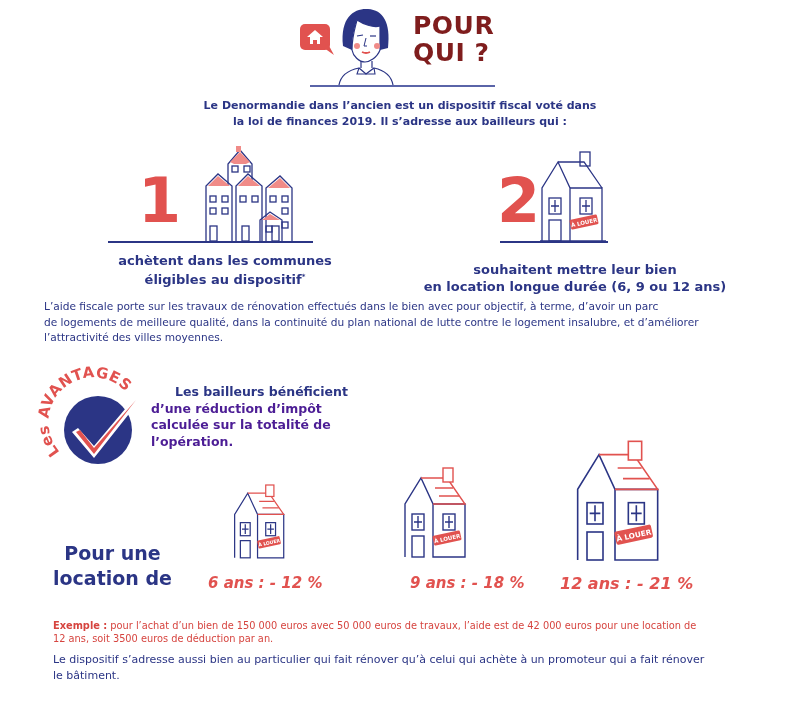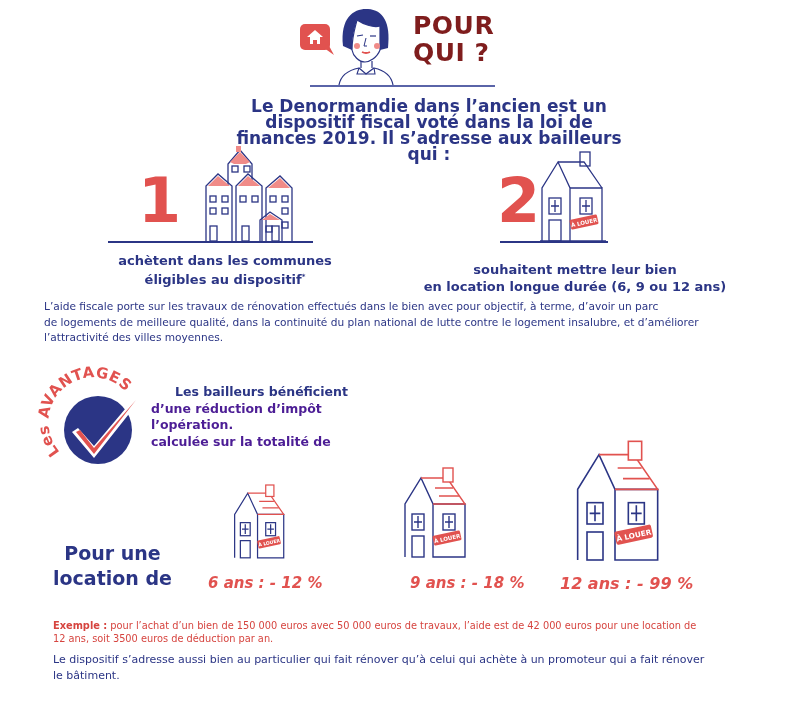--- a/index.html
+++ b/index.html
@@ -6,21 +6,21 @@
   html, body { width:785px; height:705px; background:#ffffff; overflow:hidden; }
   body { position:relative; font-family:"DejaVu Sans", sans-serif; color:#2b3585; }
   .abs { position:absolute; }
   .navy { color:#2b3585;margin-left:24px; }
   .red { color:#4c1d95; }
   .bold { font-weight:bold; }
 
   
   #hdr-title { left:413px; top:12px; font-size:25px; line-height:27px; font-weight:bold; color:#7f1d1d; letter-spacing:0.5px; }
   #hdr-line { left:310px; top:85px; width:185px; height:2px; background:#5a64a8; }
-  #intro { left:200px; top:98px; width:400px; text-align:center; font-size:17px; line-height:16px; font-weight:bold; color:#2b3585;margin-left:29px; }
+  #intro { left:200px; top:98px; width:400px; text-align:center; font-size:11px; line-height:16px; font-weight:bold; color:#2b3585; }
 
   
   .bignum { font-size:62px; font-weight:bold; color:#e1524f; line-height:62px; font-family:"DejaVu Sans", sans-serif; }
   #num1 { left:138px; top:170px; }
   #num2 { left:497px; top:170px; }
   .baseline { height:1.5px; background:#2b3585; }
   #base1 { left:108px; top:241px; width:205px; }
   #base2 { left:500px; top:241px; width:108px; }
 
   .sub { text-align:center; font-size:13px; line-height:17px; font-weight:bold; color:#2b3585; }
@@ -166,22 +166,22 @@
   <text font-size="15" font-weight="bold" fill="#e1524f" font-family="DejaVu Sans, sans-serif" letter-spacing="0.5">
     <textPath href="#arcpath">Les AVANTAGES</textPath>
   </text>
   <path d="M46 58 L62 76 L104 26 L108 30 L62 88 L40 62 Z" fill="#ffffff"></path>
   <path d="M48 60 L62 78 L104 30 L62 84 L44 62 Z" fill="#e1524f"></path>
 </svg>
 
 <div id="adv-text" class="abs">
   <div class="navy">Les bailleurs bénéficient</div>
   <div class="red">d’une réduction d’impôt</div>
+  <div class="red">calculée sur la totalité de</div>
   <div class="red">l’opération.</div>
-  <div class="red">calculée sur la totalité de</div>
 </div>
 
 <div id="pour-une" class="abs">
   <div>Pour une</div>
   <div>location de</div>
 </div>
 
 <svg style="left:233px;top:482px" width="54" height="78" viewBox="0 0 66 92">
   <g fill="none" stroke="#2b3585" stroke-width="1.5">
     <path d="M2 91 L2 38 L18 12 L30 38 L30 91 L62 91 L62 38 L30 38"></path>
@@ -237,21 +237,21 @@
     <path d="M32 22 L50 22 M36 30 L56 30"></path>
   </g>
   <g transform="rotate(-12 44 72)">
     <rect x="30" y="67" width="28" height="10" rx="1.5" fill="#e1524f"></rect>
     <text x="44" y="74.5" font-size="5.5" fill="#ffffff" text-anchor="middle" font-family="DejaVu Sans, sans-serif" font-weight="bold">À LOUER</text>
   </g>
 </svg>
 
 <div id="rate1" class="abs rate">6 ans : - 12 %</div>
 <div id="rate2" class="abs rate">9 ans : - 18 %</div>
-<div id="rate3" class="abs rate">12 ans : - 99 %</div>
+<div id="rate3" class="abs rate">12 ans : - 21 %</div>
 
 <div id="example" class="abs">
   <div><span class="bold">Exemple :</span><span> pour l’achat d’un bien de 150 000 euros avec 50 000 euros de travaux, l’aide est de 42 000 euros pour une location de</span></div>
   <div>12 ans, soit 3500 euros de déduction par an.</div>
 </div>
 
 <div id="note" class="abs">
   <div>Le dispositif s’adresse aussi bien au particulier qui fait rénover qu’à celui qui achète à un promoteur qui a fait rénover</div>
   <div>le bâtiment.</div>
 </div>

